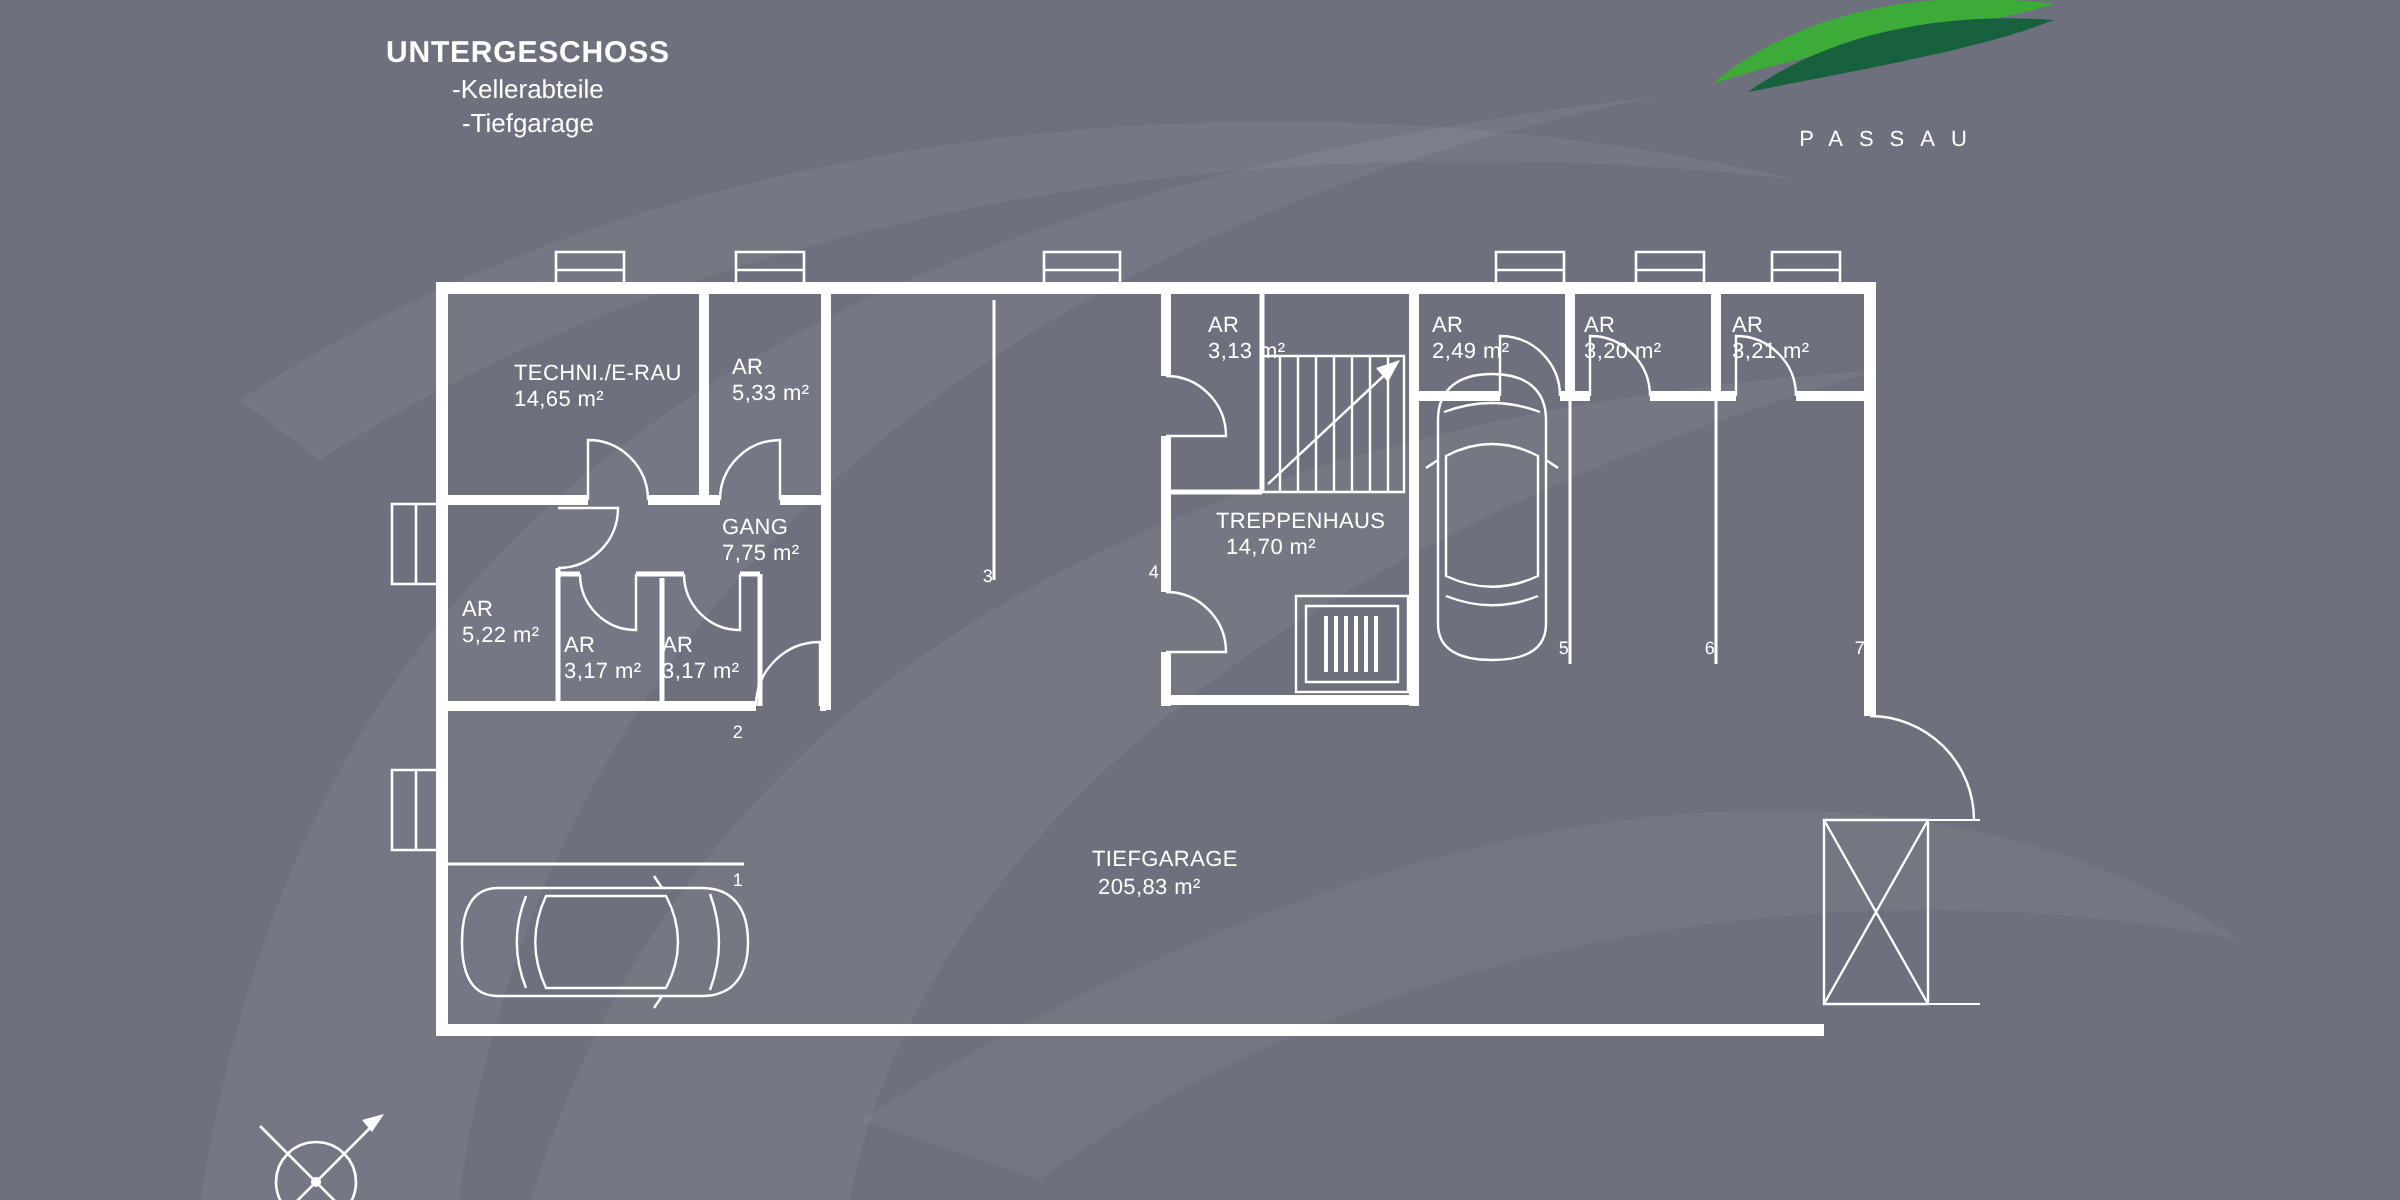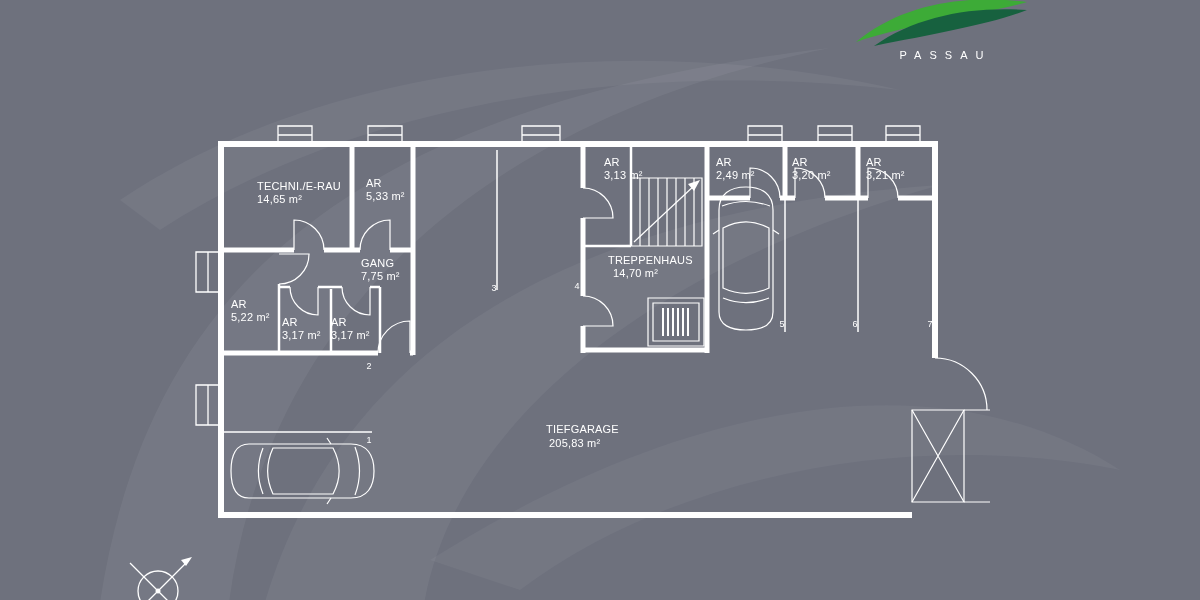--- a/index.html
+++ b/index.html
@@ -24,21 +24,21 @@
   }
   .title-main { font-size:15px; font-weight:bold; letter-spacing:.4px; line-height:19px; }
   .title-sub  { font-size:13px; line-height:17px; }
 
   .logo {
     position:absolute; left:854px; top:-2px; width:175px;
     text-align:center; color:#ffffff; z-index:3;
   }
   .logo-swoosh { display:block; margin:0 auto; }
   .logo-brand { font-size:27px; font-weight:bold; letter-spacing:1px; line-height:26px; margin-top:-4px; }
-  .logo-city  { font-size:11px; letter-spacing:8px; padding-left:8px; margin-top:3px; }
+  .logo-city  { font-size:11px; letter-spacing:8px; padding-left:8px; margin-top:18px; }
 </style>
 </head>
 <body>
 
 <div class="canvas">
 
   <svg class="plan-svg" viewBox="0 0 1200 600">
 
     <g fill="#ffffff">
       <path opacity="0.055" d="M95,640 C130,330 300,110 830,48 C470,120 250,330 225,640 Z"></path>
@@ -190,20 +190,25 @@
       <text x="369" y="443">1</text>
       <text x="369" y="369">2</text>
       <text x="494" y="291">3</text>
       <text x="577" y="289">4</text>
       <text x="782" y="327">5</text>
       <text x="855" y="327">6</text>
       <text x="930" y="327">7</text>
     </g>
   </svg>
 
+  <header class="title-block">
+    <div class="title-main">UNTERGESCHOSS</div>
+    <div class="title-sub">-Kellerabteile</div>
+    <div class="title-sub">-Tiefgarage</div>
+  </header>
 
   <div class="logo">
     <svg class="logo-swoosh" width="175" height="48" viewBox="0 0 175 48">
       <path fill="#3dab37" d="M2,44 C48,6 110,-4 173,4 C142,14 62,24 2,44 Z"></path>
       <path fill="#17613f" d="M20,48 C62,18 118,8 173,12 C138,26 80,36 20,48 Z"></path>
     </svg>
     <div class="logo-city">PASSAU</div>
   </div>
 
 </div>

